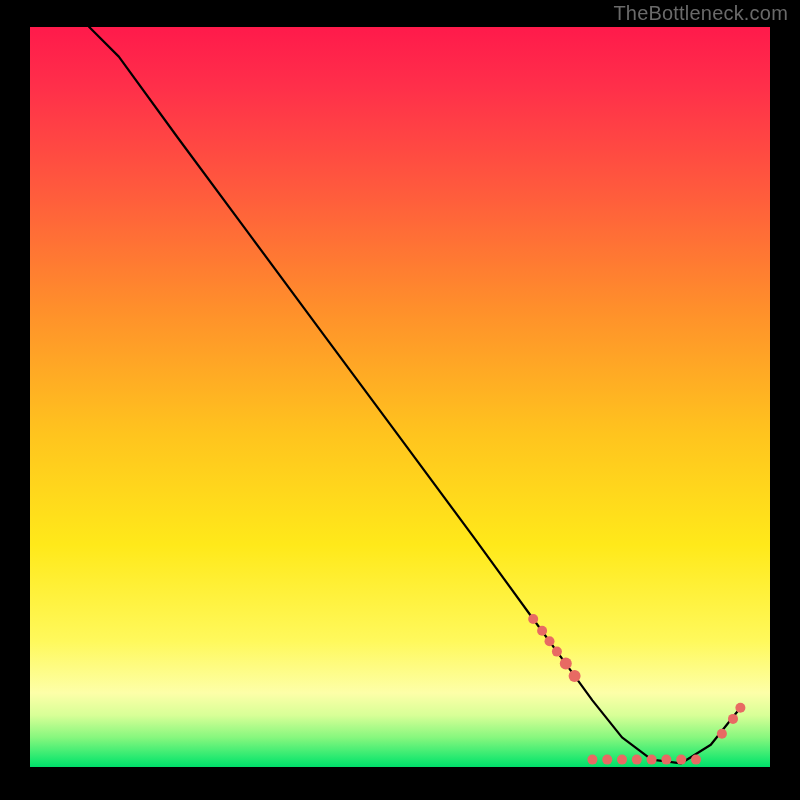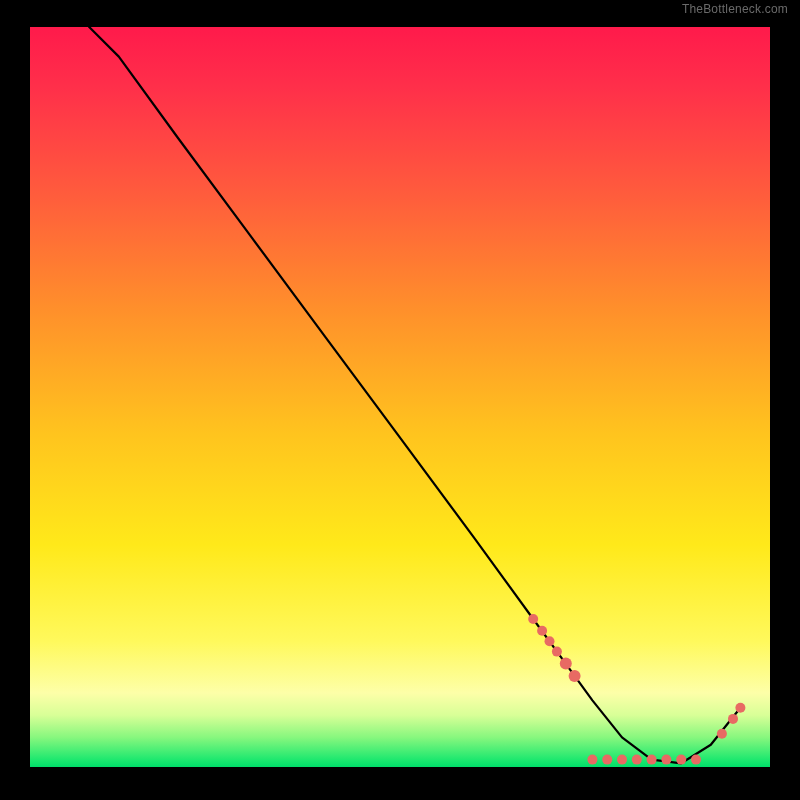--- a/index.html
+++ b/index.html
@@ -15,21 +15,21 @@
     position: relative;
     width: 800px;
     height: 800px;
     background: #000;
   }
   .attrib {
     position: absolute;
     top: 2px;
     right: 12px;
     color: #6a6a6a;
-    font-size: 12px;
+    font-size: 20px;
     letter-spacing: 0.2px;
     user-select: none;
   }
   .plot {
     position: absolute;
     left: 30px;
     top: 27px;
     width: 740px;
     height: 740px;
     

